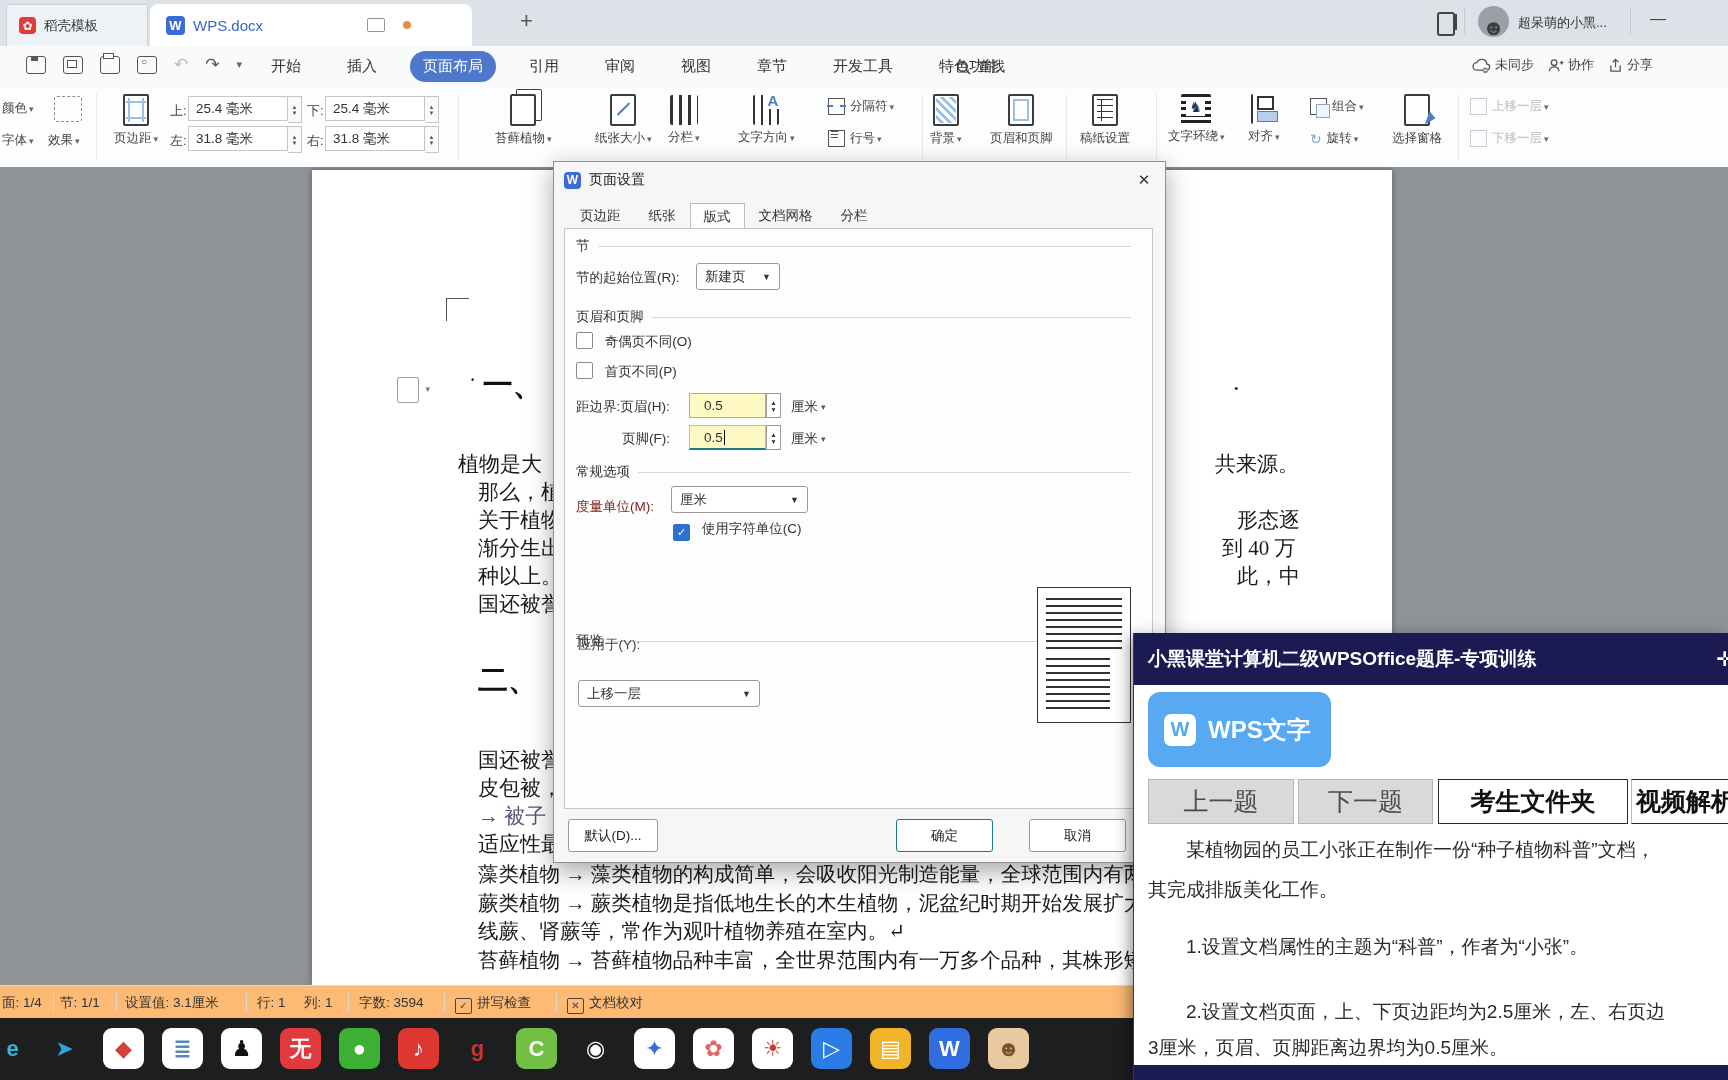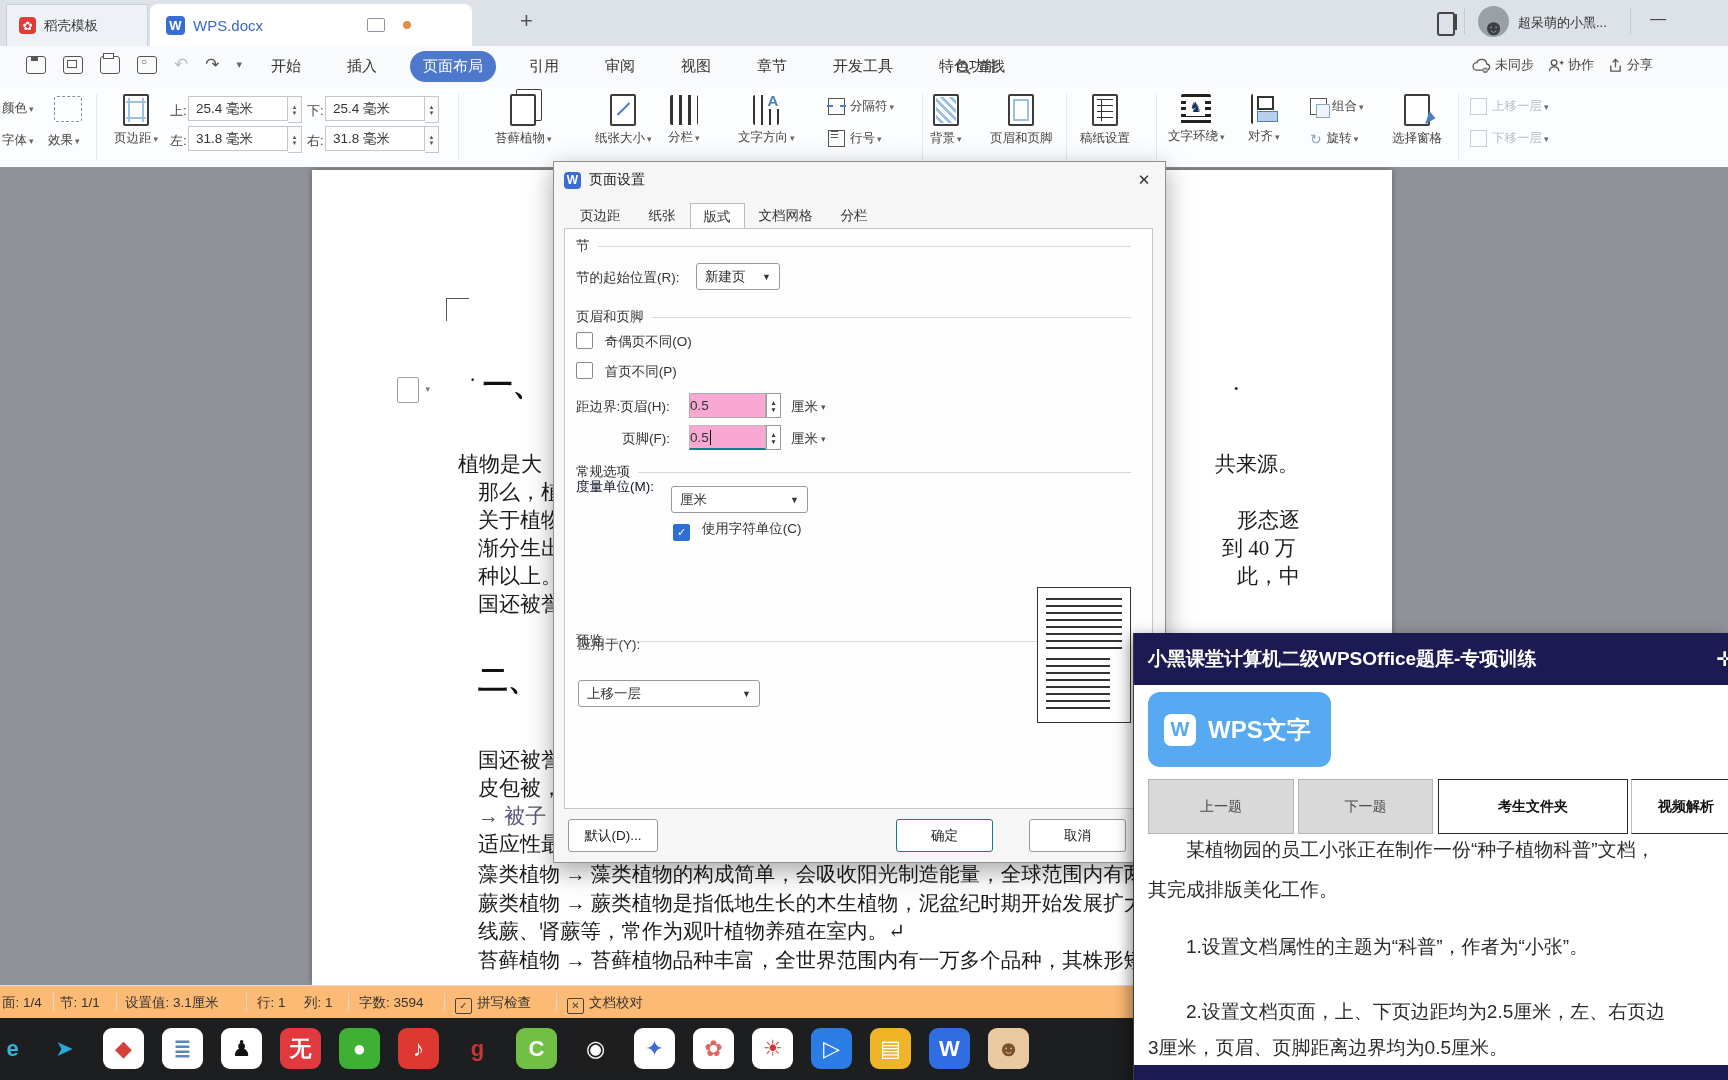--- a/index.html
+++ b/index.html
@@ -102,21 +102,21 @@
   .dtab.active{background:#fdfdfd;border-color:#bbb;position:relative;top:1px}
   .dlg-body{position:absolute;left:10px;top:66px;width:589px;height:581px;background:#fdfdfd;border:1px solid #c6c6c6;box-sizing:border-box}
   .grp{position:absolute;display:flex;align-items:center;width:555px}
   .grp .gl{color:#333;margin-right:8px}
   .grp .rule{flex:1;height:1px;background:#d8d8d8}
   .cbx{width:15px;height:15px;border:1.5px solid #8a8a8a;border-radius:2px;background:#fff;display:inline-block;vertical-align:-3px}
   .cbx.on{background:#2d70d2;border-color:#2d70d2;color:#fff;text-align:center;font-size:11px;line-height:15px}
   .combo{border:1px solid #9a9a9a;border-radius:3px;background:#fff;display:flex;align-items:center;
          justify-content:space-between;padding:0 8px;box-sizing:border-box;height:27px}
   .combo .ca{font-size:9px;color:#333}
-  .numin{border:1px solid #ababab;background:#f9a8d4;height:25px;display:flex;align-items:center;padding-left:0;box-sizing:border-box}
+  .numin{border:1px solid #ababab;background:#fef9c3;height:25px;display:flex;align-items:center;padding-left:14px;box-sizing:border-box}
   .numin.focus{border:1px solid #bbb;border-bottom:2px solid #177c89}
   .caret1{display:inline-block;width:1px;height:15px;background:#000;margin-left:1px}
   .spin2{width:15px;height:25px;border:1px solid #9a9a9a;background:#fff;display:flex;flex-direction:column;align-items:center;
          justify-content:center;font-size:6.5px;color:#333;line-height:7px;box-sizing:border-box}
   .unit{display:inline-flex;align-items:center;gap:3px;color:#333}
   .unit::after{content:"▾";font-size:9px;color:#555}
   .dbtn{position:absolute;height:31px;background:#fff;border:1px solid #9a9a9a;border-radius:3px;
         display:flex;align-items:center;justify-content:center;font-size:13.5px;color:#222}
   .dbtn.ok{border:1.5px solid #177c89}
   .pvpage{position:absolute;left:483px;top:425px;width:94px;height:136px;background:#fff;border:1.5px solid #333;box-sizing:border-box}
@@ -128,22 +128,22 @@
   .quiz{position:absolute;left:1133px;top:633px;width:595px;height:447px;background:#fff;z-index:60;
         border-left:1px solid #3a3a3a;box-shadow:-4px 4px 14px rgba(0,0,0,.4);overflow:hidden}
   .qtitle{position:absolute;left:0;top:0;width:100%;height:52px;background:#1b1a52;color:#fff;
           display:flex;align-items:center;padding-left:14px;box-sizing:border-box;font-size:19px;font-weight:bold}
   .qpin{position:absolute;right:-4px;top:14px;color:#fff;font-size:20px}
   .qbadge{position:absolute;left:14px;top:59px;width:183px;height:75px;background:#57aaf1;border-radius:12px;
           display:flex;align-items:center;gap:12px;padding-left:16px;box-sizing:border-box}
   .qbadge .w{width:32px;height:32px;background:#fff;border-radius:7px;color:#57aaf1;font-weight:bold;font-size:20px;
              display:flex;align-items:center;justify-content:center}
   .qbadge .t{color:#fff;font-size:24px;font-weight:bold}
-  .qbtn{position:absolute;top:146px;height:55px;display:flex;align-items:center;justify-content:center;
-        font-size:14px;box-sizing:border-box}
+  .qbtn{position:absolute;top:146px;height:45px;display:flex;align-items:center;justify-content:center;
+        font-size:25px;box-sizing:border-box}
   .qbtn.gray{background:#d9d9d9;border:1px solid #b5b5b5;color:#4a4a4a}
   .qbtn.white{background:#fff;border:1.5px solid #2a2a2a;color:#111;font-weight:bold}
   .qline{position:absolute;left:14px;width:600px;font-size:19px;color:#2b2b2b;white-space:nowrap;font-weight:500}
   .qfoot{position:absolute;left:0;bottom:0;width:100%;height:15px;background:#1b1a52}
   
   .statusbar{position:absolute;left:0;top:985px;width:1528px;height:33px;background:#fdba74;border-top:1px solid #dcdcdc;
              font-size:13.5px;color:#333}
   .st{position:absolute;top:8px;white-space:nowrap}
   .ssep{position:absolute;top:7px;width:1px;height:18px;background:#d9d9d9}
   .sticon{display:inline-block;width:15px;height:14px;border:1.5px solid #444;border-radius:2px;font-size:10px;
@@ -445,21 +445,21 @@
   <div class="spin2 abs" style="left:212px;top:263px">
       <span>▲</span>
       <span>▼</span>
     </div>
   <span class="unit abs" style="left:237px;top:268px">厘米</span>
 
   <div class="grp" style="left:22px;top:301px">
     <span class="gl">常规选项</span>
     <span class="rule"></span>
   </div>
-  <span class="abs" style="left:22px;top:316px;color:#0f172a">度量单位(M):</span>
+  <span class="abs" style="left:22px;top:336px;color:#7f1d1d">度量单位(M):</span>
   <div class="combo abs" style="left:117px;top:324px;width:137px">
     <span>厘米</span>
     <span class="ca">▼</span>
   </div>
   <div class="abs" style="left:119px;top:358px">
     <span class="cbx on">✓</span>
     <span style="margin-left:8px;color:#333">使用字符单位(C)</span>
   </div>
 
   <div class="grp" style="left:22px;top:470px">

